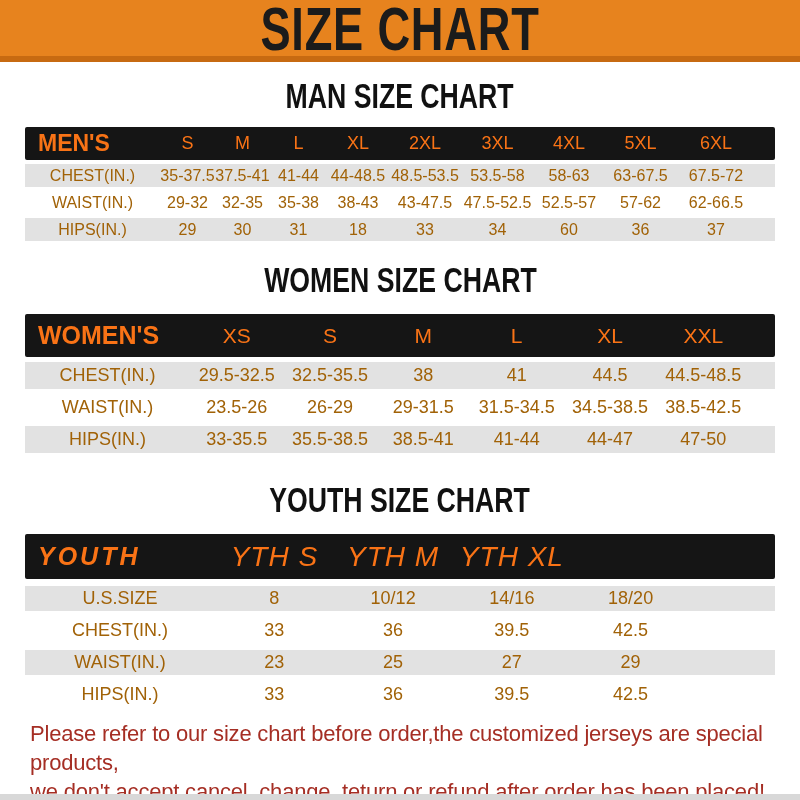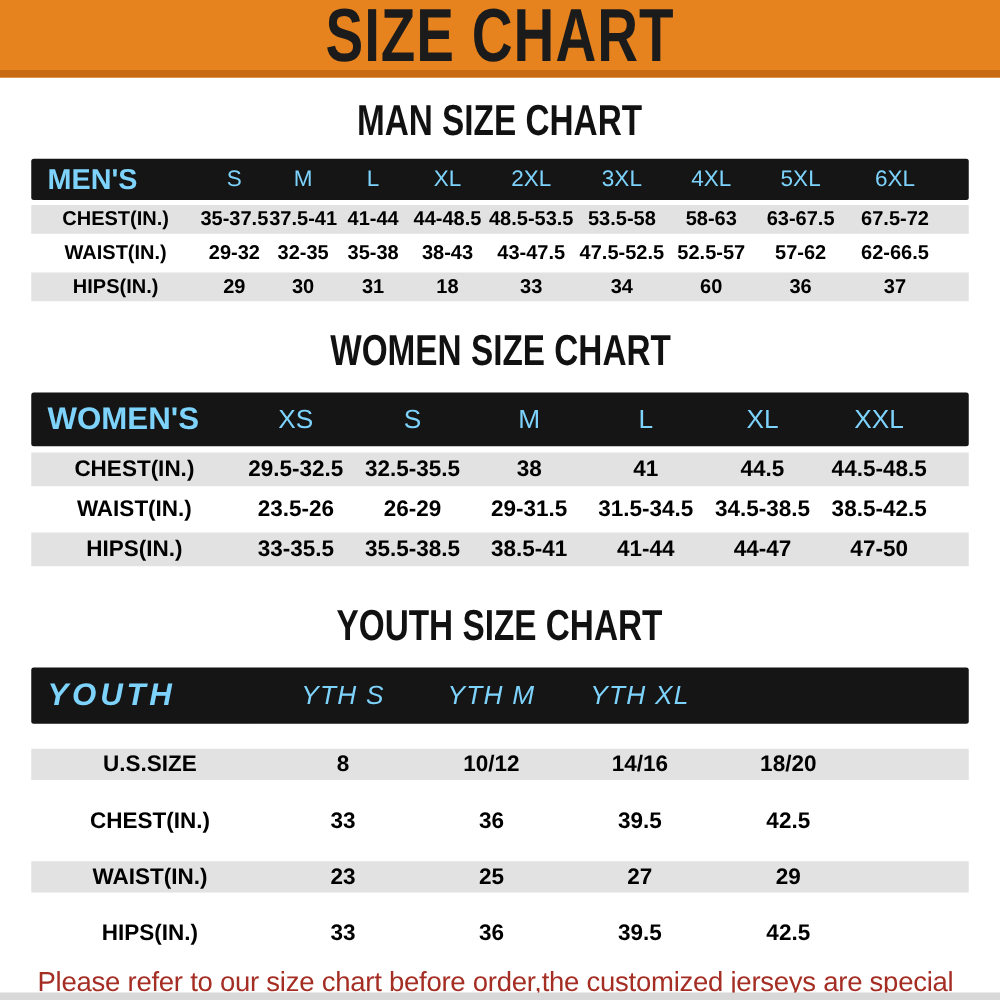--- a/index.html
+++ b/index.html
@@ -37,24 +37,24 @@
   }
   .heading-man   { margin-top: 17px; margin-bottom: 12px; }
   .heading-women { margin-top: 22px; margin-bottom: 15px; }
   .heading-youth { margin-top: 30px; margin-bottom: 15px; }
 
   
   .size-table { width: 750px; margin: 0 auto; }
   .t-grid { display: grid; align-items: center; }
   .t-header {
     background: var(--header-bg, #151515);
-    color: #7dd3fc;
+    color: #f97316;
     border-radius: 2px;
   }
-  .t-row { background: #ffffff; color: #000000; font-weight: bold; }
+  .t-row { background: #ffffff; color: #a16207; }
   .t-row.alt { background: var(--row-alt, #E2E2E2); }
   .corner { padding-left: 13px; font-weight: bold; white-space: nowrap; }
   .hcell, .vcell, .rlabel { text-align: center; white-space: nowrap; }
 
   
   .men .t-grid { grid-template-columns: 135px 55px 55px 57px 62px 72px 73px 70px 73px 78px; padding-right: 10px; }
   .men .t-header { height: 33px; }
   .men .corner { font-size: 23px; }
   .men .hcell { font-size: 18px; }
   .men .t-row { height: 23px; margin-top: 4px; }
@@ -65,22 +65,22 @@
   .women .t-header { height: 43px; }
   .women .corner { font-size: 25px; }
   .women .hcell { font-size: 21px; }
   .women .t-row { height: 27px; margin-top: 5px; }
   .women .rlabel, .women .vcell { font-size: 18px; }
 
   
   .youth .t-grid { grid-template-columns: 190px repeat(4, 1fr); padding-right: 85px; }
   .youth .t-header { height: 45px; font-style: italic; }
   .youth .corner { font-size: 25px; letter-spacing: 3px; }
-  .youth .hcell { font-size: 21px; letter-spacing: 1px; }
-  .youth .t-row { height: 25px; margin-top: 20px; }
+  .youth .hcell { font-size: 28px; letter-spacing: 1px; }
+  .youth .t-row { height: 25px; margin-top: 7px; }
   .youth .rlabel, .youth .vcell { font-size: 18px; }
 
   
   .note {
     margin: 12px 0 0 30px;
     color: var(--note-color, #A52E24);
     font-size: 22px;
     line-height: 1.32;
     letter-spacing: -0.2px;
   }

